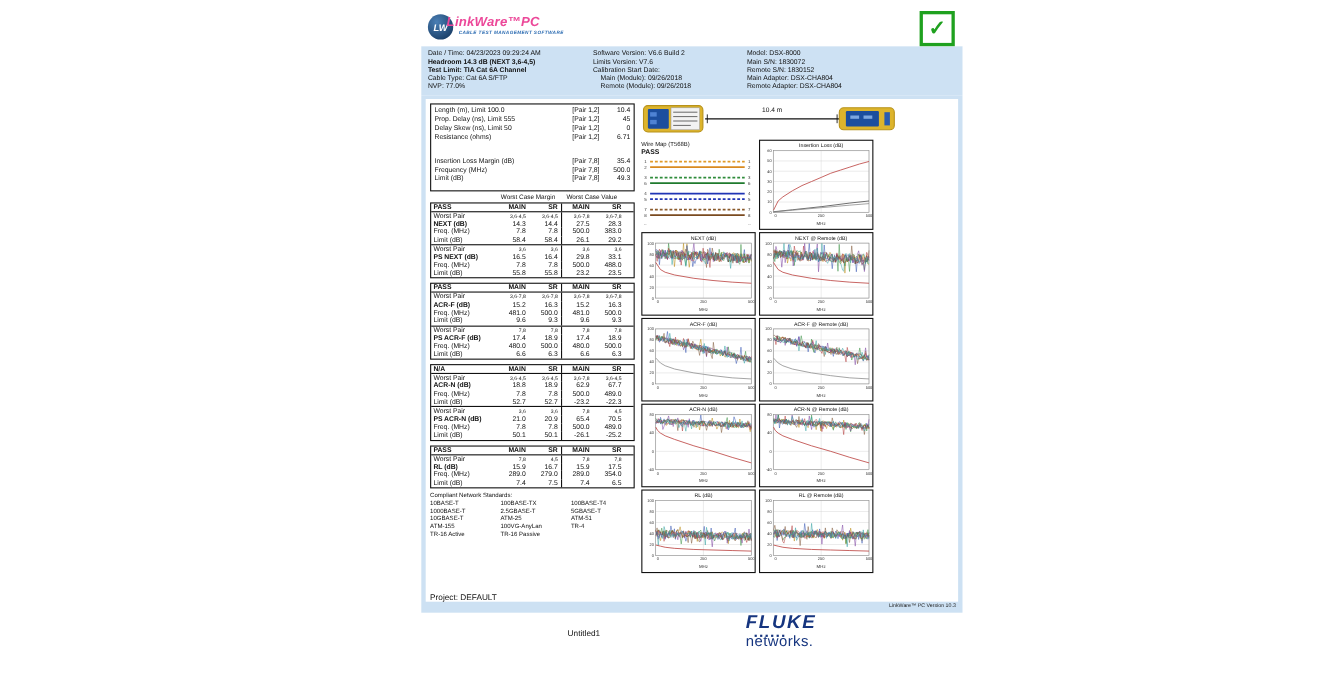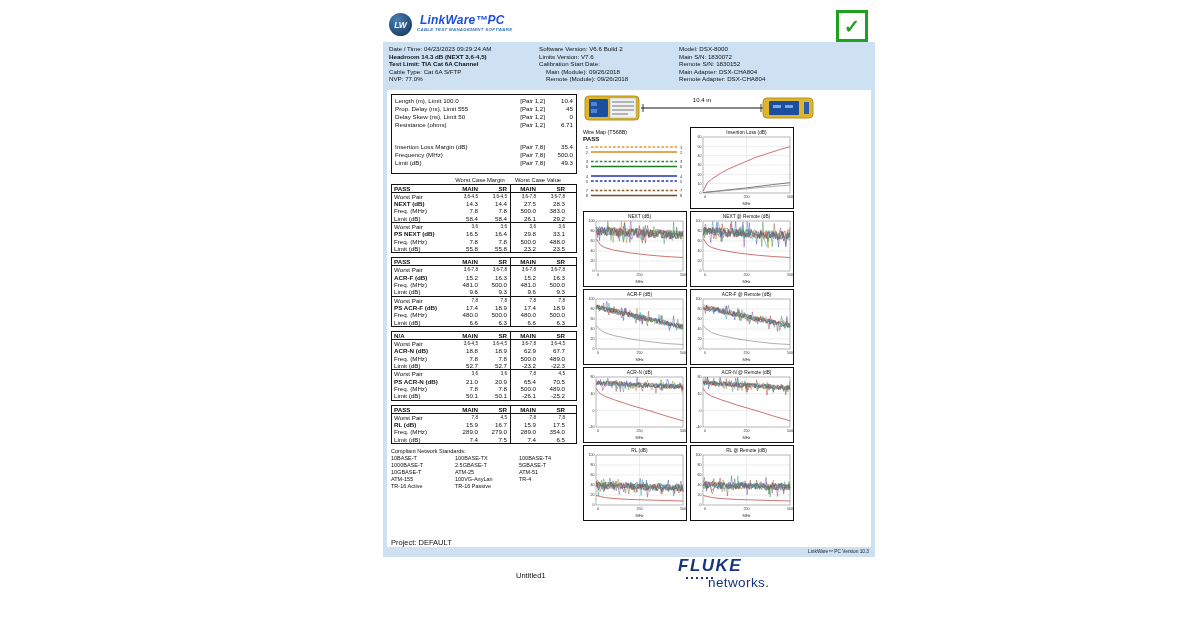--- a/index.html
+++ b/index.html
@@ -4,21 +4,21 @@
 <style>
   html,body{margin:0;padding:0;}
   body{width:1200px;height:630px;background:#fff;position:relative;overflow:hidden;
        font-family:"Liberation Sans",sans-serif;color:#111;}
   .page{position:absolute;left:383px;top:8px;width:492px;height:558px;background:#fff;}
   
   .logo-band{position:relative;height:34px;background:#fff;}
   .lw-badge{position:absolute;left:6px;top:5px;width:23px;height:23px;border-radius:50%;
     background:radial-gradient(circle at 35% 30%,#4a7fb5,#0e2f55);color:#fff;font-weight:bold;
     font-style:italic;font-size:8.5px;display:flex;align-items:center;justify-content:center;}
-  .lw-title{position:absolute;left:37px;top:5px;font-size:12px;font-weight:bold;color:#1d4ed8;
+  .lw-title{position:absolute;left:23px;top:5px;font-size:12px;font-weight:bold;color:#ec4899;
     font-style:italic;letter-spacing:.2px;}
   .lw-sub{position:absolute;left:34px;top:19px;font-size:4.3px;font-weight:bold;font-style:italic;
     color:#2f6eb3;letter-spacing:.35px;}
   .check-box{position:absolute;right:7px;top:2px;width:26px;height:26px;border:3px solid #1fa11f;
     background:#fff;display:flex;align-items:center;justify-content:center;
     color:#1fa11f;font-size:19px;font-weight:bold;}
   
   .header-band{background:#cde1f3;padding:2px 6px 4px;}
   .hb-row1{display:flex;justify-content:space-between;font-size:9px;font-weight:bold;}
   .hb-cols{display:flex;font-size:6.2px;line-height:7.5px;margin-top:1px;}
@@ -65,21 +65,21 @@
   .charts-grid{display:grid;grid-template-columns:104px 104px;column-gap:3px;row-gap:2px;}
   .chart-box{border:1px solid #111;background:#fff;}
   .wiremap-box{padding-top:2px;}
   .wm-title{font-size:5.4px;}
   .wm-status{font-size:6.2px;font-weight:bold;}
   
   .project-label{position:absolute;left:391px;top:538px;font-size:7.5px;}
   .doc-label{position:absolute;left:516px;top:571px;font-size:7.5px;}
   .fluke{position:absolute;left:678px;top:556px;width:150px;color:#16357f;}
   .fluke-1{font-size:17px;font-weight:bold;font-style:italic;letter-spacing:1.5px;}
-  .fluke-2{font-size:13.5px;margin-left:30px;margin-top:-4px;letter-spacing:.4px;}
+  .fluke-2{font-size:13.5px;margin-top:-4px;letter-spacing:.4px;}
   .fluke-dots{display:flex;gap:3px;margin-left:8px;margin-top:1px;}
   .fluke-dots span{width:2px;height:2px;background:#16357f;display:block;}
 </style>
 </head>
 <body>
 
 <div class="page">
 
   <div class="logo-band">
     <div class="lw-badge">LW</div>

